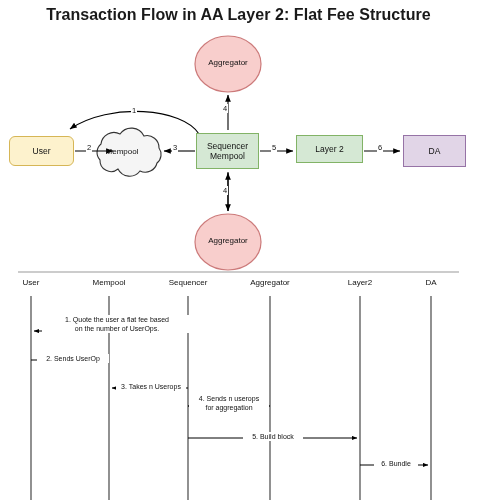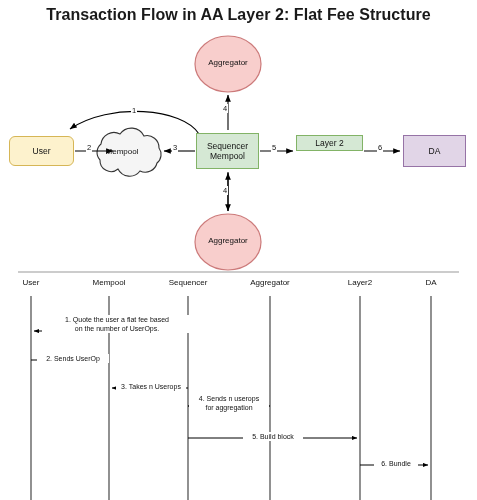--- a/index.html
+++ b/index.html
@@ -49,21 +49,21 @@
     background: #fdf2cd;
     border: 1px solid #d6b656;
     border-radius: 6px;
   }
   .node-seq {
     left: 196px; top: 133px; width: 63px; height: 36px;
     background: #d5e8d4;
     border: 1px solid #82b366;
   }
   .node-l2 {
-    left: 296px; top: 135px; width: 67px; height: 16px;
+    left: 296px; top: 135px; width: 67px; height: 28px;
     background: #d5e8d4;
     border: 1px solid #82b366;
   }
   .node-da {
     left: 403px; top: 135px; width: 63px; height: 32px;
     background: #e1d5e7;
     border: 1px solid #9673a6;
   }
   .ellipse-label {
     position: absolute;

